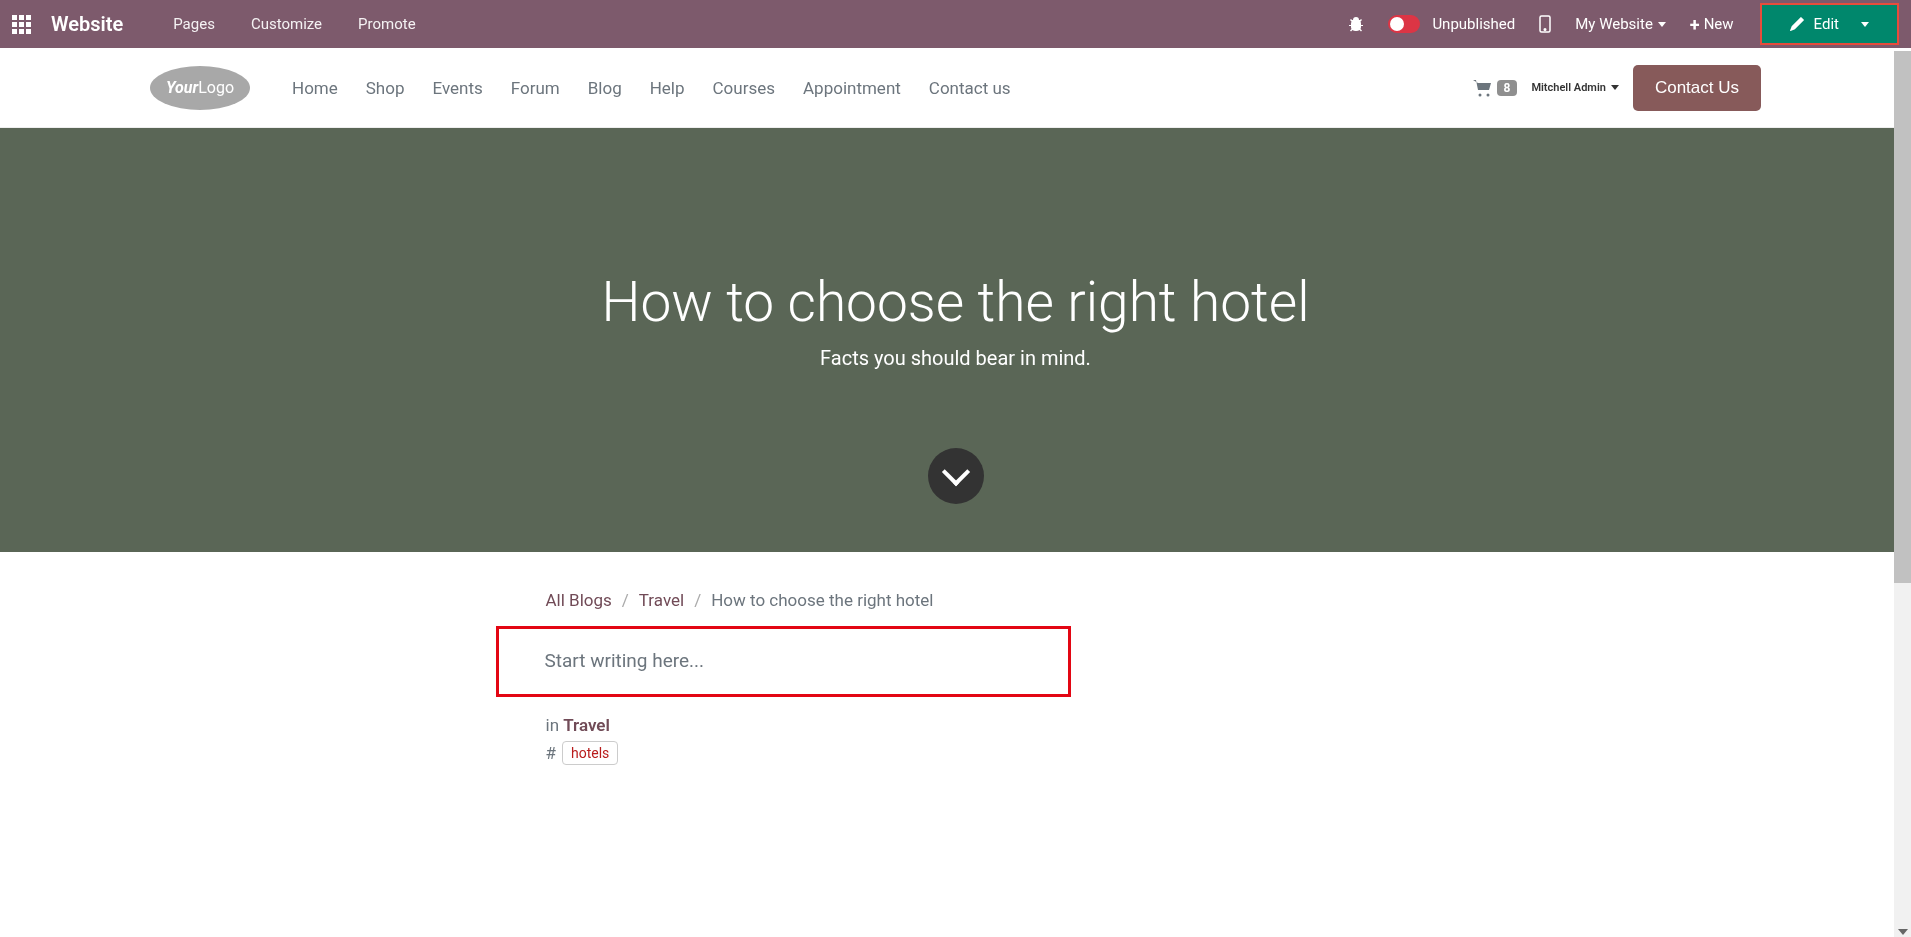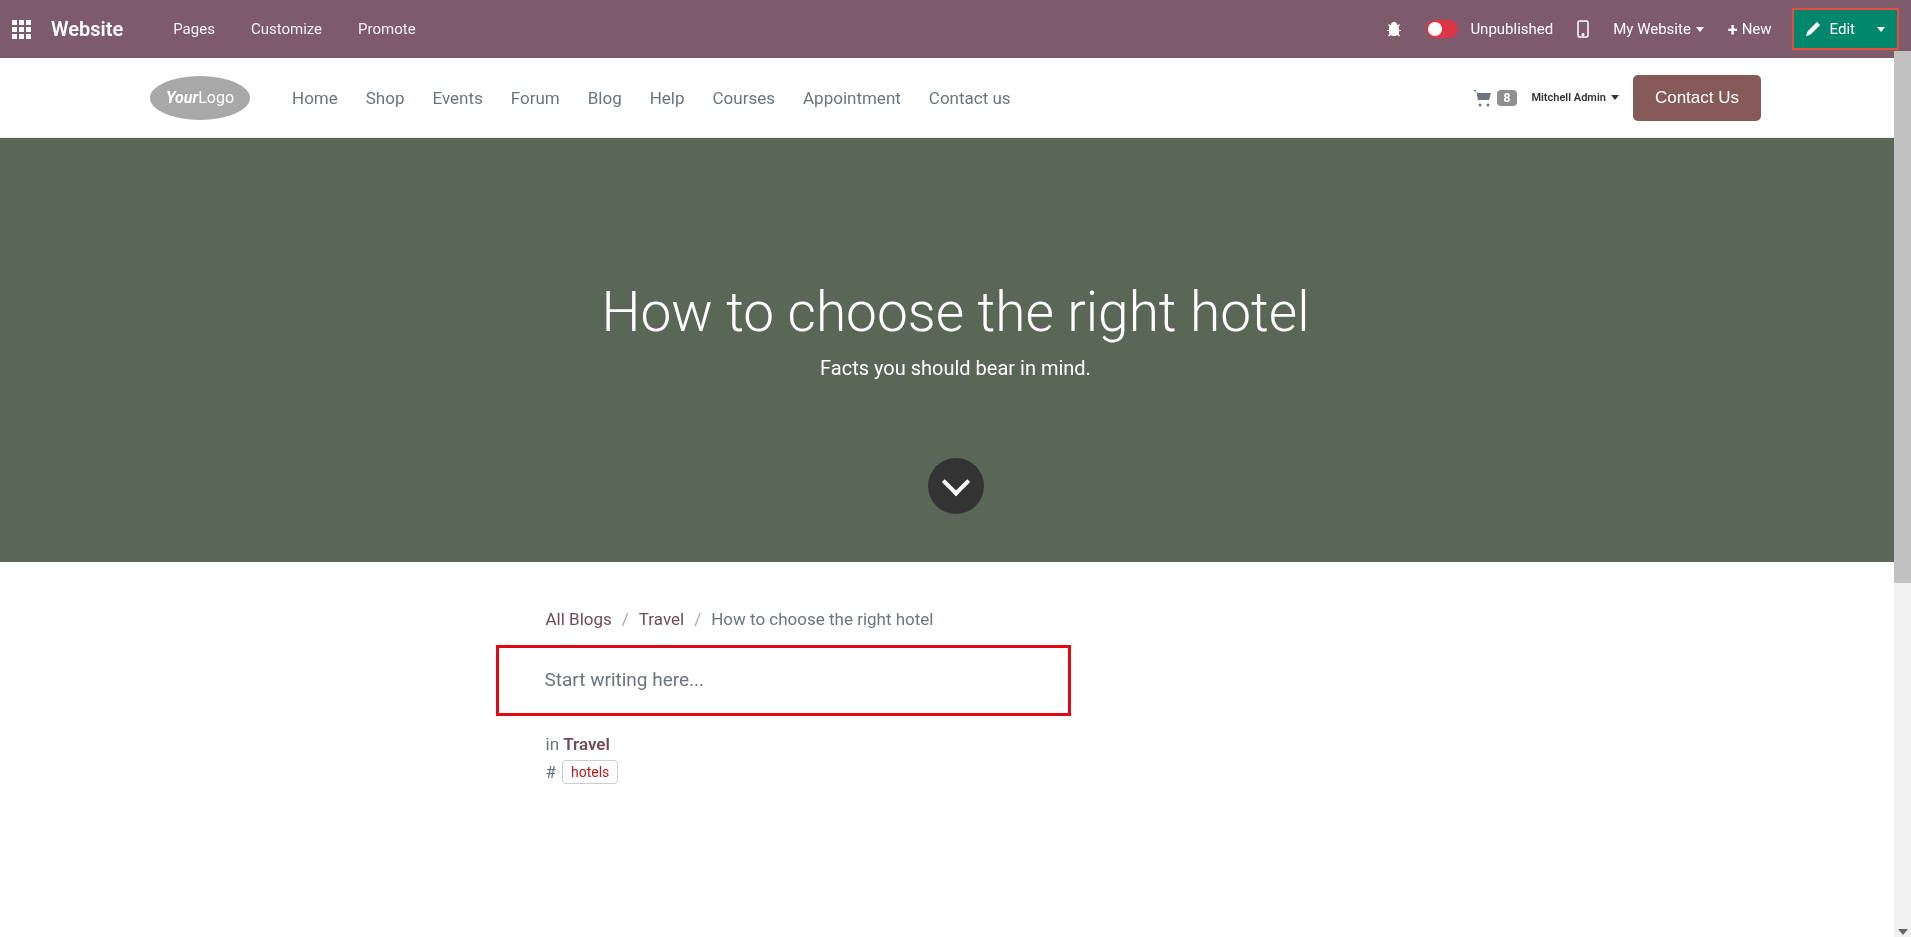--- a/index.html
+++ b/index.html
@@ -1,21 +1,21 @@
 <!DOCTYPE html>
 <html><head>
   <meta charset="utf-8">
   <style>
     * { margin: 0; padding: 0; box-sizing: border-box; }
     body { font-family: -apple-system, BlinkMacSystemFont, "Segoe UI", Roboto, sans-serif; overflow-x: hidden; }
     
     
     .topbar {
       background: #7d5a6c;
-      height: 58px;
+      height: 48px;
       display: flex;
       align-items: center;
       padding: 0 12px;
       color: white;
       font-size: 15px;
     }
     .topbar-left { display: flex; align-items: center; gap: 8px; }
     .apps-icon { display: grid; grid-template-columns: repeat(3, 5px); grid-template-rows: repeat(3, 5px); gap: 2px; cursor: pointer; margin-right: 12px; }
     .apps-icon span { background: white; width: 5px; height: 5px; }
     .brand { font-size: 20px; font-weight: 600; margin-right: 28px; }
@@ -23,21 +23,21 @@
     .topbar-right { margin-left: auto; display: flex; align-items: center; gap: 4px; }
     .icon-btn { padding: 0 10px; cursor: pointer; display: flex; align-items: center; }
     
     .toggle { width: 32px; height: 18px; background: #dc3545; border-radius: 10px; position: relative; cursor: pointer; margin-right: 6px; }
     .toggle::after { content: ''; position: absolute; left: 2px; top: 2px; width: 14px; height: 14px; background: white; border-radius: 50%; }
     
     .caret-down { display: inline-block; width: 0; height: 0; border-left: 4px solid transparent; border-right: 4px solid transparent; border-top: 5px solid white; margin-left: 5px; vertical-align: middle; }
     
     .plus-icon::before { content: '+'; font-size: 18px; font-weight: bold; margin-right: 4px; }
     
-    .edit-btn { background: #00876c; border: 2px solid #e74c3c; padding: 10px 12px; display: flex; align-items: center; gap: 10px; cursor: pointer; color: white; margin-left: 6px; }
+    .edit-btn { background: #00876c; border: 2px solid #e74c3c; padding: 10px 28px; display: flex; align-items: center; gap: 10px; cursor: pointer; color: white; margin-left: 12px; }
     .pencil-icon { width: 14px; height: 14px; }
     
     
     .navbar {
       background: white;
       height: 80px;
       display: flex;
       align-items: center;
       padding: 0 150px;
       border-bottom: 1px solid #eee;
@@ -67,21 +67,21 @@
     .hero-title { font-size: 55px; font-weight: 300; margin-bottom: 12px; }
     .hero-sub { font-size: 20px; font-weight: 400; margin-bottom: 40px; }
     .scroll-down {
       width: 56px; height: 56px; background: #333; border-radius: 50%;
       display: flex; align-items: center; justify-content: center; cursor: pointer;
       position: absolute; bottom: 48px;
     }
     .chevron-down { width: 20px; height: 20px; border-right: 4px solid white; border-bottom: 4px solid white; transform: rotate(45deg); margin-top: -8px; }
     
     
-    .content { padding: 34px 0; max-width: 820px; margin: 13px auto; }
+    .content { padding: 34px 0; max-width: 820px; margin: 4px auto; }
     .breadcrumb { display: flex; gap: 10px; align-items: center; font-size: 17px; margin-bottom: 16px; }
     .bc-link { color: #714b57; cursor: pointer; }
     .bc-sep { color: #aaa; }
     .bc-current { color: #6c757d; }
     
     .editor-box { border: 3px solid #e30613; padding: 20px 46px 22px 46px; margin-left: -50px; margin-right: 0; width: 575px; }
     .editor-placeholder { color: #6c757d; font-size: 19px; }
     
     .meta { margin-top: 18px; font-size: 17px; color: #6c757d; }
     .meta-cat { color: #714b57; font-weight: 600; }

